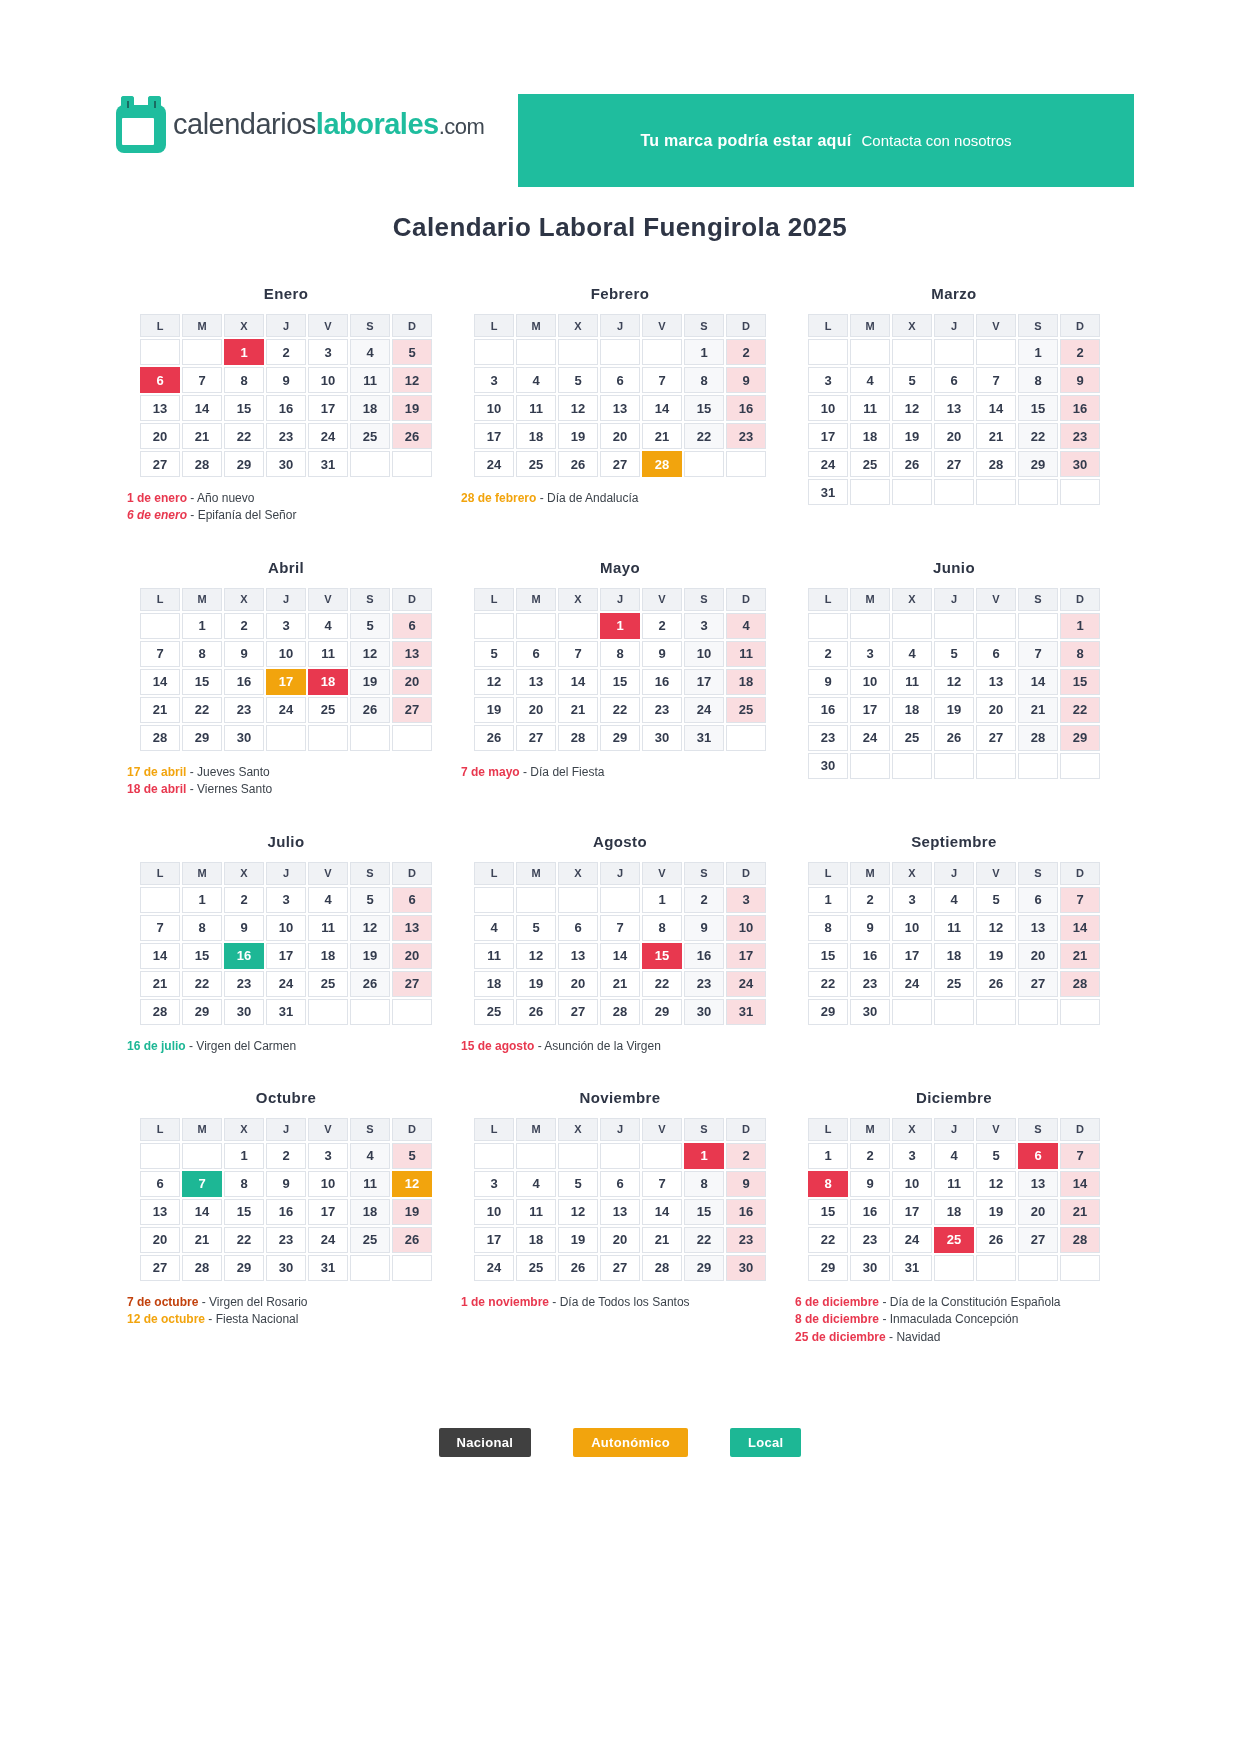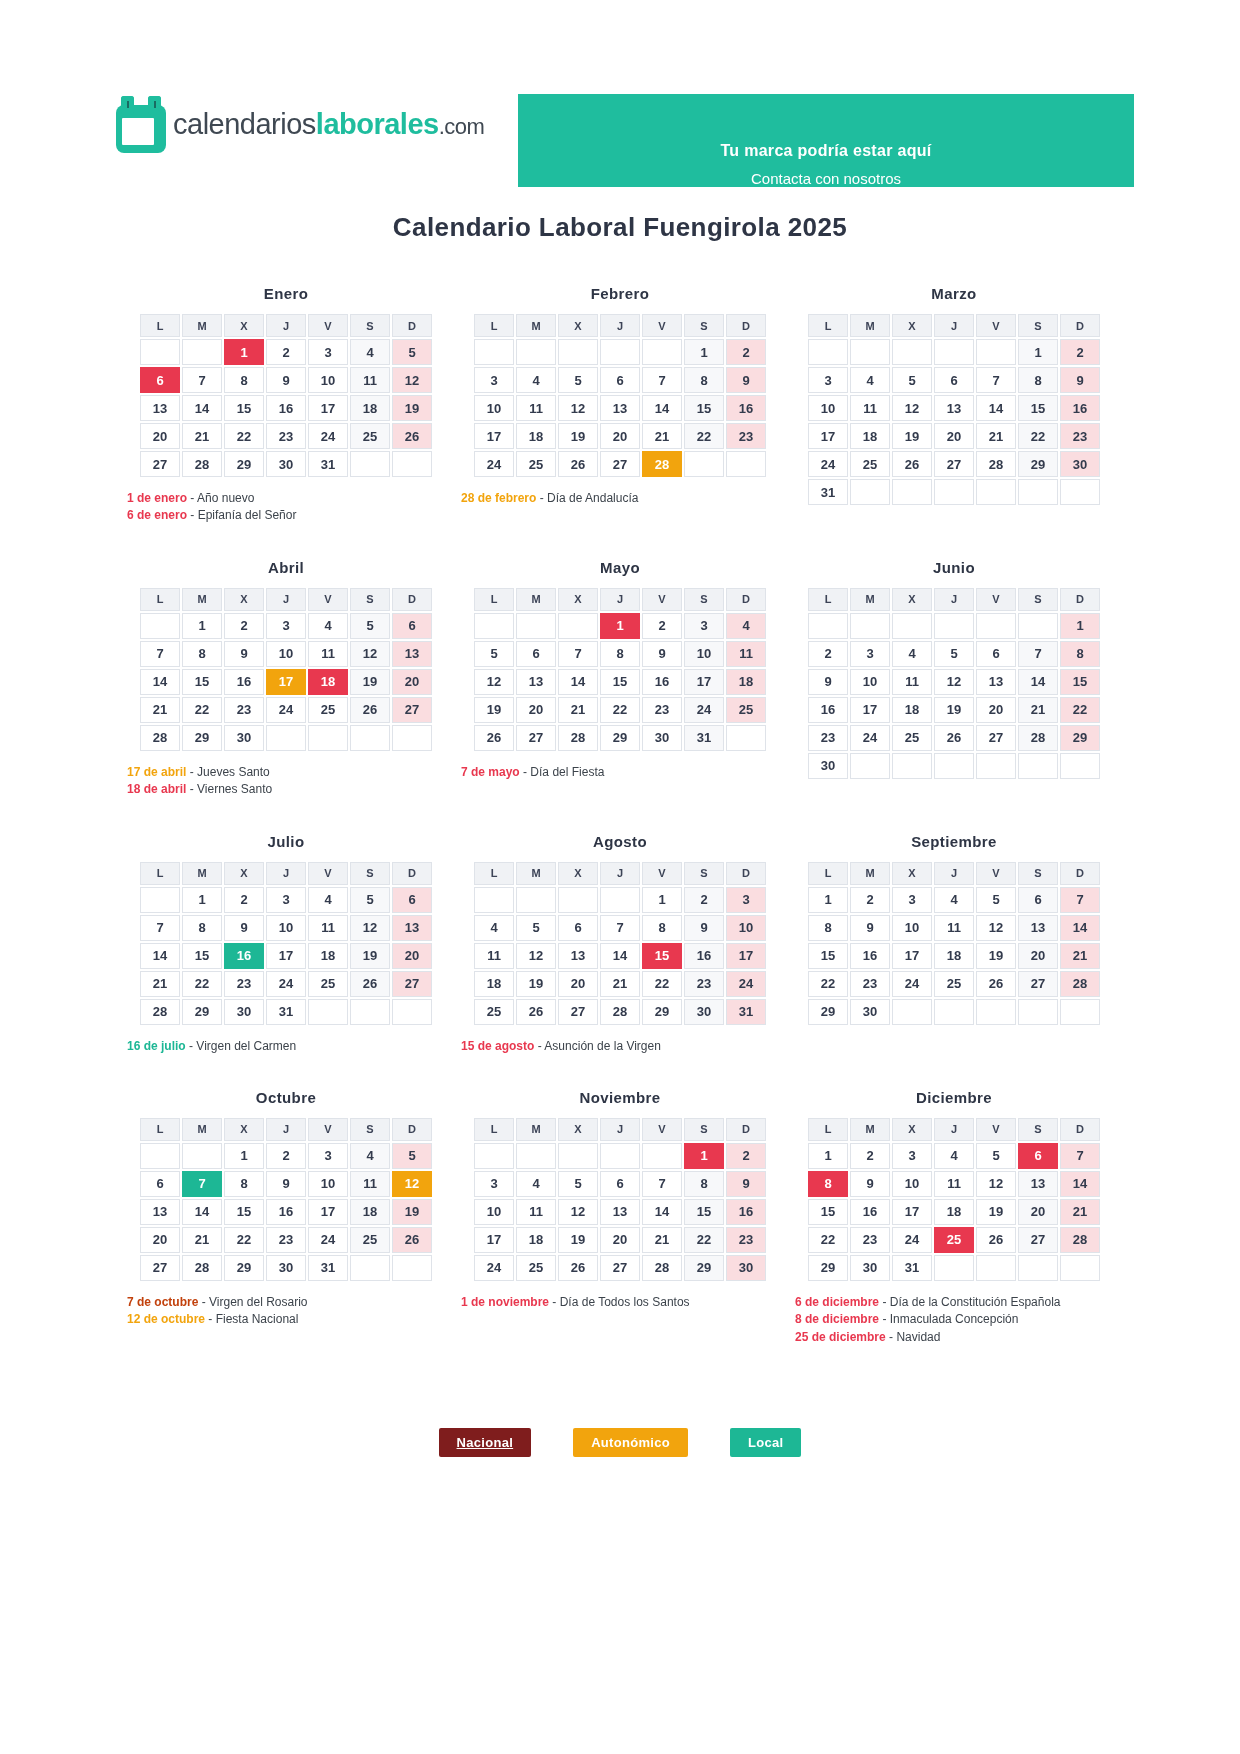--- a/index.html
+++ b/index.html
@@ -23,22 +23,22 @@
   .logo-icon .tab{position:absolute;top:0;width:13px;height:19px;background:var(--teal);border-radius:3px;}
   .logo-icon .tab.left{left:5px;}
   .logo-icon .tab.right{right:5px;}
   .logo-icon .tab::after{content:"";position:absolute;left:6px;top:5px;width:2px;height:7px;background:rgba(20,40,50,.55);}
   .logo-icon .page{position:absolute;left:6px;right:12px;bottom:8px;height:27px;background:#ffffff;border-radius:1px;}
   .logo-text{font-size:29px;color:#3f4852;letter-spacing:-0.5px;white-space:nowrap;}
   .logo-text .bold{color:var(--teal);font-weight:700;}
   .logo-text .suffix{font-size:22px;}
   .banner{
     position:absolute;left:518px;top:94px;width:616px;height:93px;
-    background:var(--teal);color:#fff;display:flex;flex-direction:column;
-    align-items:center;justify-content:flex-end;gap:10px;cursor:pointer;
+    background:var(--teal);color:#fff;display:flex;flex-direction:row;
+    align-items:center;justify-content:center;gap:10px;cursor:pointer;
   }
   .banner .l1{font-weight:700;font-size:16px;letter-spacing:.3px;}
   .banner .l2{font-size:15px;}
   .page-title{text-align:center;font-size:26px;font-weight:700;color:var(--navy);margin:10px 0 0;letter-spacing:.4px;}
   .months{
     width:990px;margin:42px auto 0;
     display:grid;grid-template-columns:repeat(3,1fr);column-gap:12px;align-items:start;
   }
   .month{margin-bottom:34px;}
   .month-title{text-align:center;font-weight:700;font-size:15px;color:var(--navy);margin:0 0 10px;letter-spacing:.4px;}
@@ -144,21 +144,21 @@
             <td>29</td>
             <td>30</td>
             <td>31</td>
             <td></td>
             <td></td>
           </tr>
         </tbody>
       </table>
       <div class="notes">
         <div class="note"><span class="d" style="color: rgb(232, 56, 79);">1 de enero</span><span> - Año nuevo</span></div>
-        <div class="note"><span class="d" style="color: rgb(232, 56, 79);">6 de enero</span><span> - Epifanía del Señor</span></div>
+        <div class="note"><span class="d" style="color: rgb(232, 56, 79); font-style: italic;">6 de enero</span><span> - Epifanía del Señor</span></div>
       </div>
     </div>
     <div class="month">
       <div class="month-title">Febrero</div>
       <table class="cal">
         <thead>
           <tr>
             <th>L</th>
             <th>M</th>
             <th>X</th>
@@ -889,16 +889,16 @@
       </table>
       <div class="notes">
         <div class="note"><span class="d" style="color: rgb(232, 56, 79);">6 de diciembre</span><span> - Día de la Constitución Española</span></div>
         <div class="note"><span class="d" style="color: rgb(232, 56, 79);">8 de diciembre</span><span> - Inmaculada Concepción</span></div>
         <div class="note"><span class="d" style="color: rgb(232, 56, 79);">25 de diciembre</span><span> - Navidad</span></div>
       </div>
     </div>
   </div>
 
 <div class="legend">
-    <button style="background: #7f1d1d; text-decoration: underline;">Nacional</button>
+    <button style="background: #404040;">Nacional</button>
     <button style="background: rgb(242, 164, 13);">Autonómico</button>
     <button style="background: rgb(29, 183, 149);">Local</button>
   </div>
 
 </body></html>

